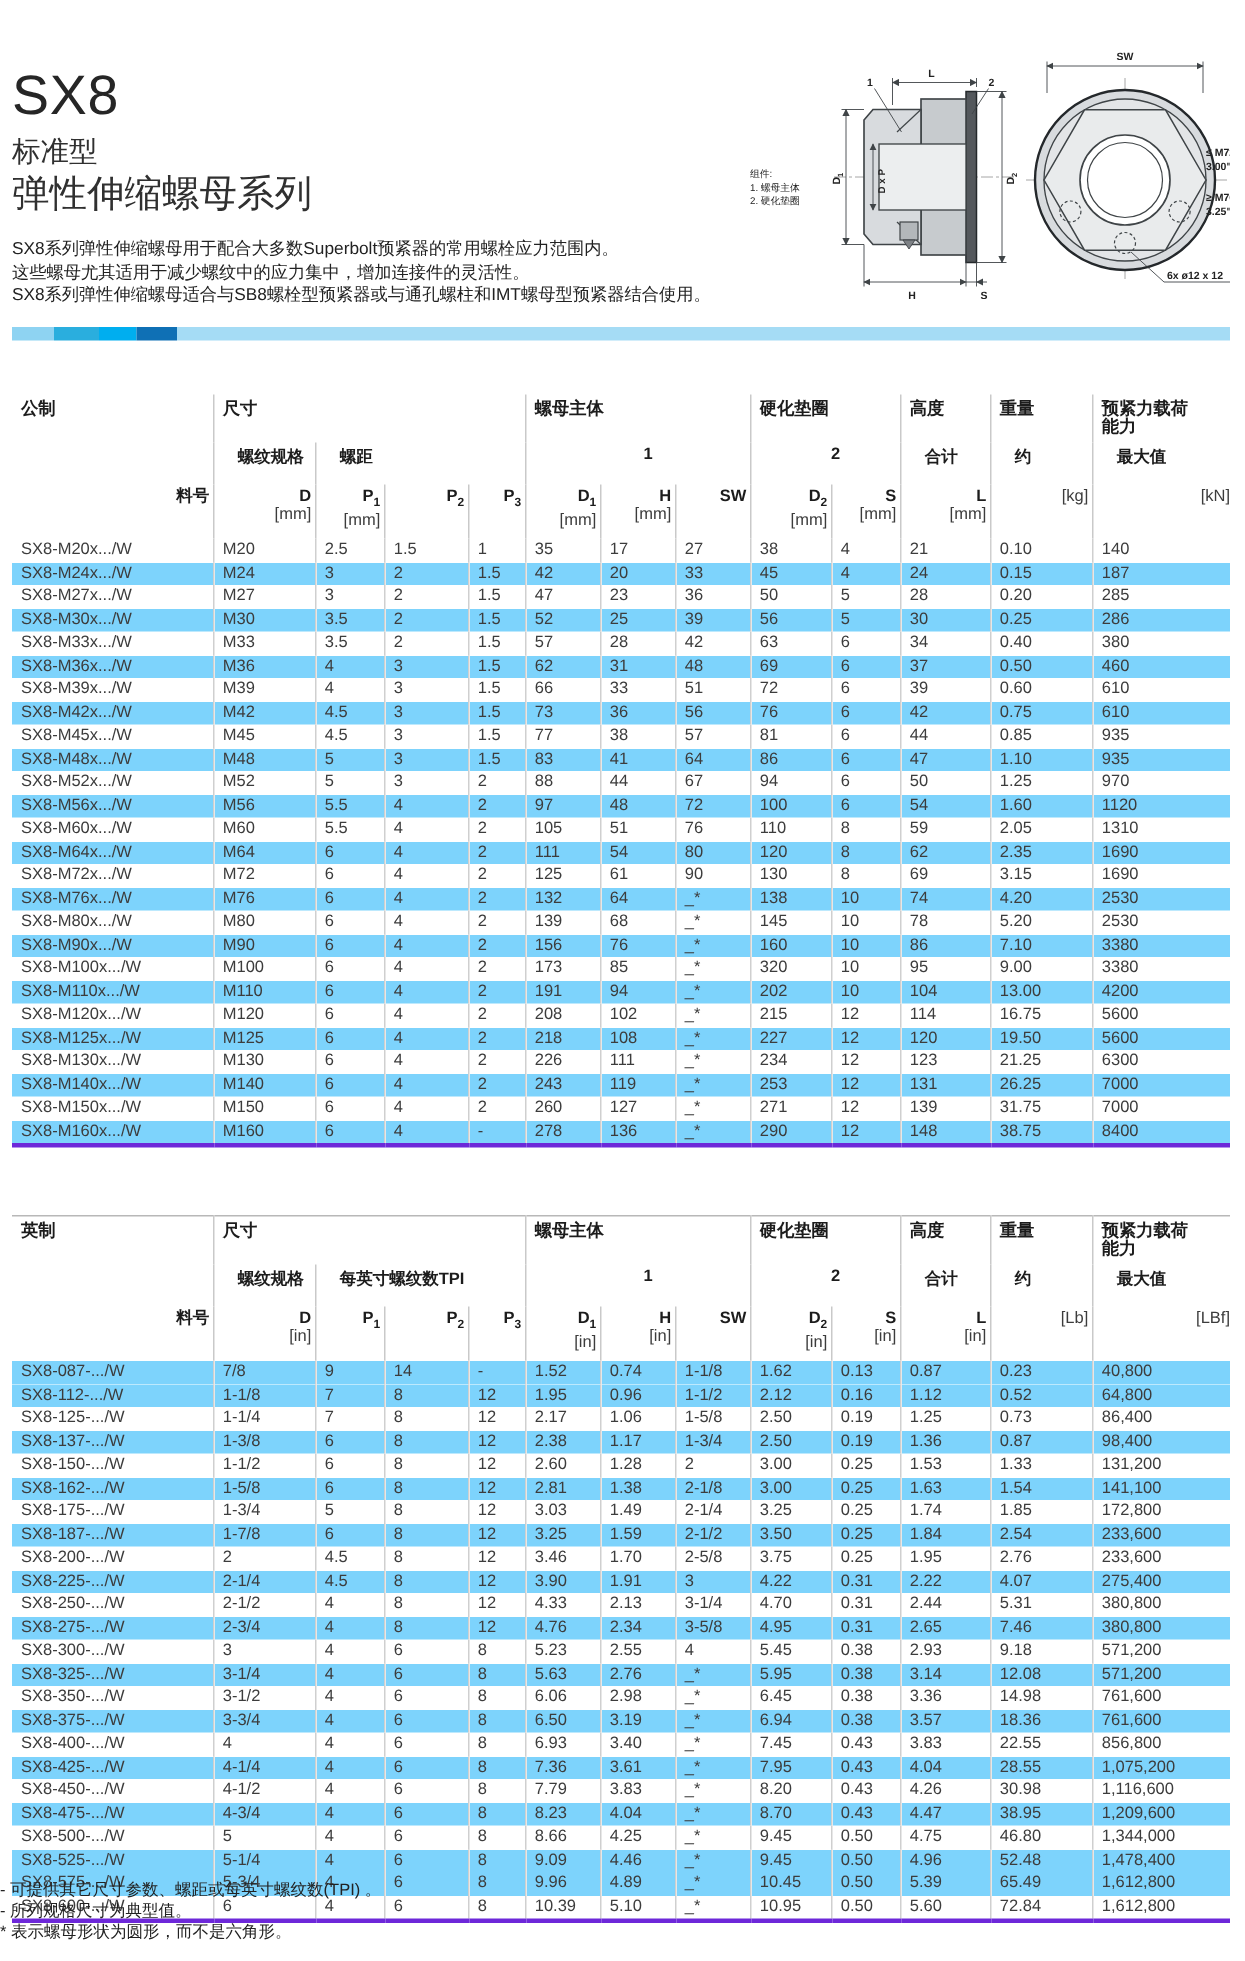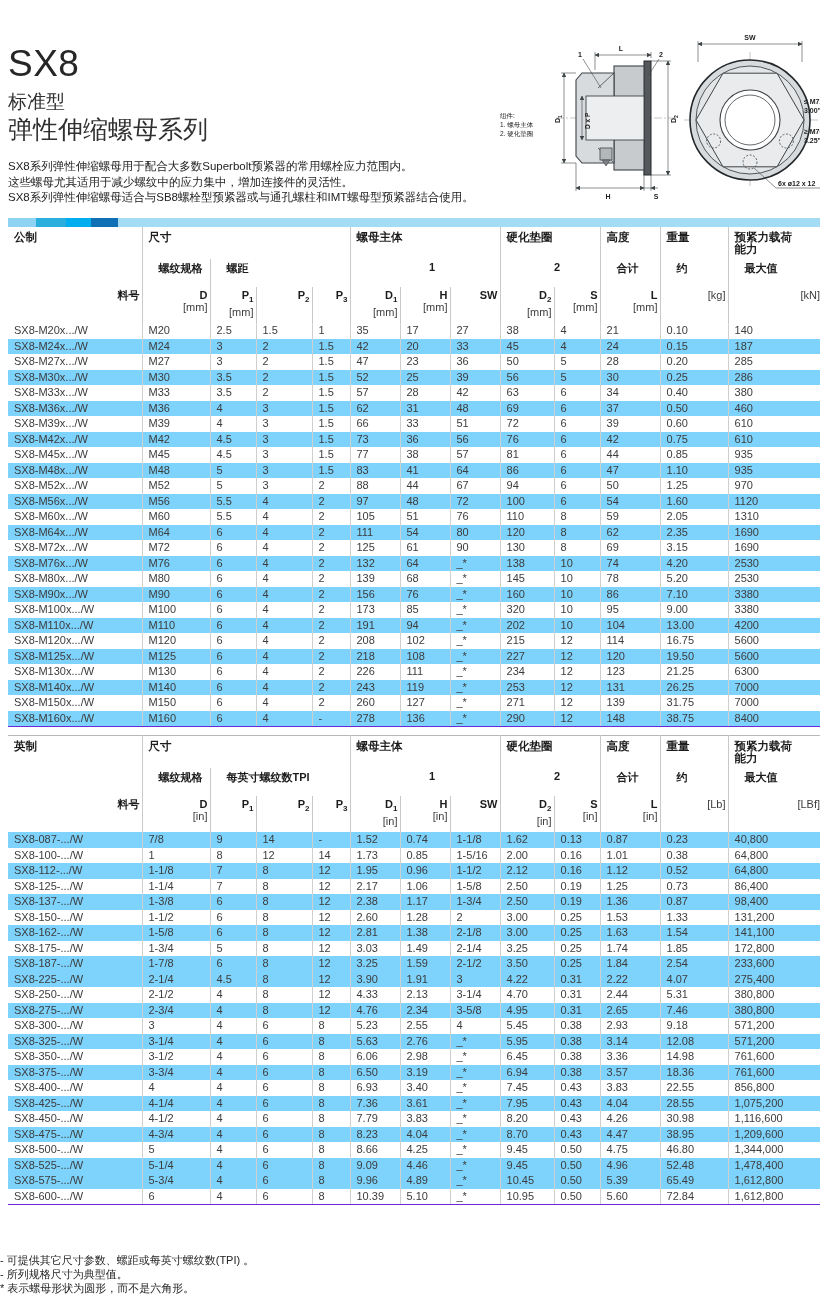--- a/index.html
+++ b/index.html
@@ -15,36 +15,36 @@
 
   
   .diagram-block{position:absolute;top:28px;left:498px;width:332px;height:185px;}
   svg text{font-family:"Liberation Sans","DejaVu Sans",sans-serif;}
 
   
   .accent-bar{position:absolute;top:218px;left:8px;width:814px;height:9px;display:flex;}
   .accent-bar span{display:block;height:9px;}
 
   
-  .tbl{position:absolute;left:8px;width:814px;border-collapse:collapse;table-layout:fixed;font-size:11px;color:#3c3c3c;}
+  .tbl{position:absolute;left:8px;width:814px;border-collapse:collapse;table-layout:fixed;font-size:11px;color:#3c3c3c;margin-top:36px;}
   .tbl-metric{top:227px;}
-  .tbl-imperial{top:735px;border-top:1px solid #b8b8b8;}
+  .tbl-imperial{top:774px;border-top:1px solid #b8b8b8;}
   .tbl th,.tbl td{padding:0 2px 0 6px;text-align:left;vertical-align:top;overflow:hidden;white-space:nowrap;}
   .tbl thead th{color:#1c1c1c;font-weight:bold;}
   .tbl .gh{height:28px;font-size:11.5px;padding-top:4px;white-space:pre-line;line-height:12px;}
   .tbl .g2{height:26px;font-size:11px;padding-top:2px;padding-left:16px;}
   .tbl .g2.center{text-align:center;}
   .tbl .colh{height:34px;line-height:12px;padding-top:2px;text-align:right;}
   .tbl .colh .unit{font-weight:normal;color:#3c3c3c;display:block;}
   .tbl .colh sub{font-size:8px;}
   .tbl .bl{border-left:1px solid #c9c9c9;}
   .tbl tbody td{height:15.5px;line-height:15.4px;border-left:1px solid #cfcfcf;}
   .tbl tbody td:first-child{border-left:none;}
   .tbl tbody tr.alt{background:#7dd3fc;}
-  .tbl tbody tr:last-child td{border-bottom:1px solid #6d28d9;}
+  .tbl tbody tr:last-child td{border-bottom:3px solid #6d28d9;}
 
   
   .footnotes{position:absolute;top:1253px;left:0;font-size:11px;line-height:14px;color:#222;}
 </style>
 </head>
 <body>
 
 <div class="page">
 
   <div class="title-block">
@@ -662,35 +662,20 @@
           <td>-</td>
           <td>1.52</td>
           <td>0.74</td>
           <td>1-1/8</td>
           <td>1.62</td>
           <td>0.13</td>
           <td>0.87</td>
           <td>0.23</td>
           <td>40,800</td>
         </tr>
-        <tr>
-          <td>SX8-100-.../W</td>
-          <td>1</td>
-          <td>8</td>
-          <td>12</td>
-          <td>14</td>
-          <td>1.73</td>
-          <td>0.85</td>
-          <td>1-5/16</td>
-          <td>2.00</td>
-          <td>0.16</td>
-          <td>1.01</td>
-          <td>0.38</td>
-          <td>64,800</td>
-        </tr>
         <tr class="alt">
           <td>SX8-112-.../W</td>
           <td>1-1/8</td>
           <td>7</td>
           <td>8</td>
           <td>12</td>
           <td>1.95</td>
           <td>0.96</td>
           <td>1-1/2</td>
           <td>2.12</td>
@@ -782,20 +767,35 @@
           <td>12</td>
           <td>3.25</td>
           <td>1.59</td>
           <td>2-1/2</td>
           <td>3.50</td>
           <td>0.25</td>
           <td>1.84</td>
           <td>2.54</td>
           <td>233,600</td>
         </tr>
+        <tr>
+          <td>SX8-200-.../W</td>
+          <td>2</td>
+          <td>4.5</td>
+          <td>8</td>
+          <td>12</td>
+          <td>3.46</td>
+          <td>1.70</td>
+          <td>2-5/8</td>
+          <td>3.75</td>
+          <td>0.25</td>
+          <td>1.95</td>
+          <td>2.76</td>
+          <td>233,600</td>
+        </tr>
         <tr class="alt">
           <td>SX8-225-.../W</td>
           <td>2-1/4</td>
           <td>4.5</td>
           <td>8</td>
           <td>12</td>
           <td>3.90</td>
           <td>1.91</td>
           <td>3</td>
           <td>4.22</td>

